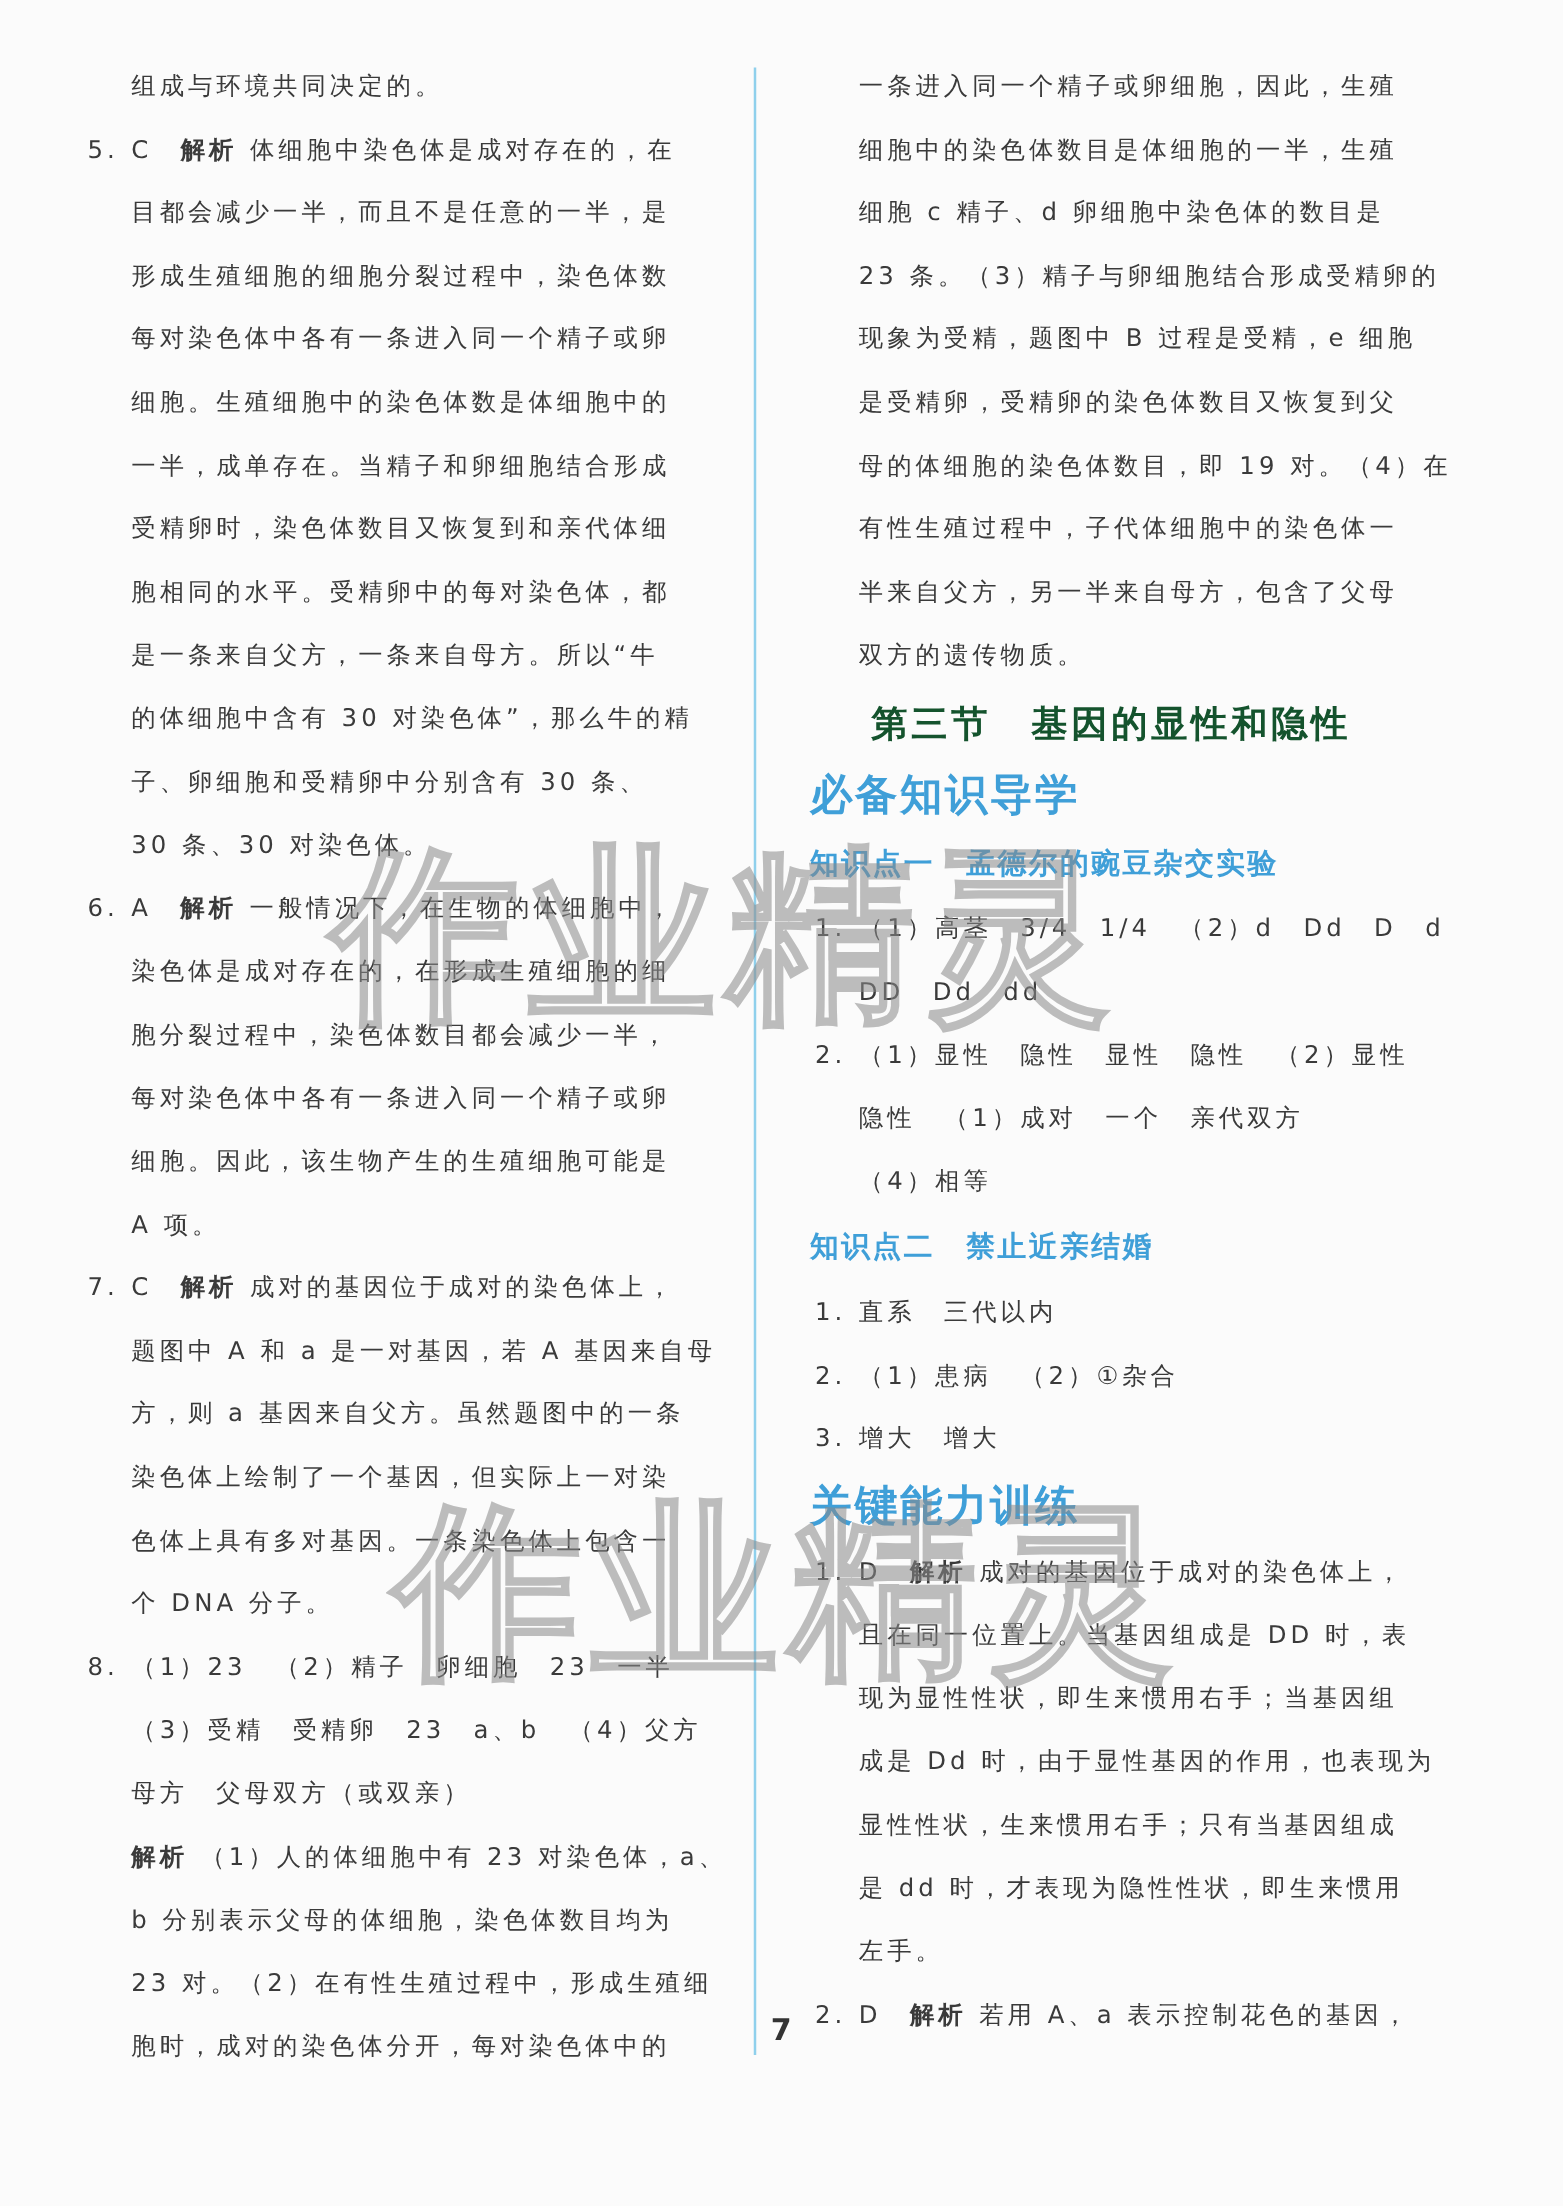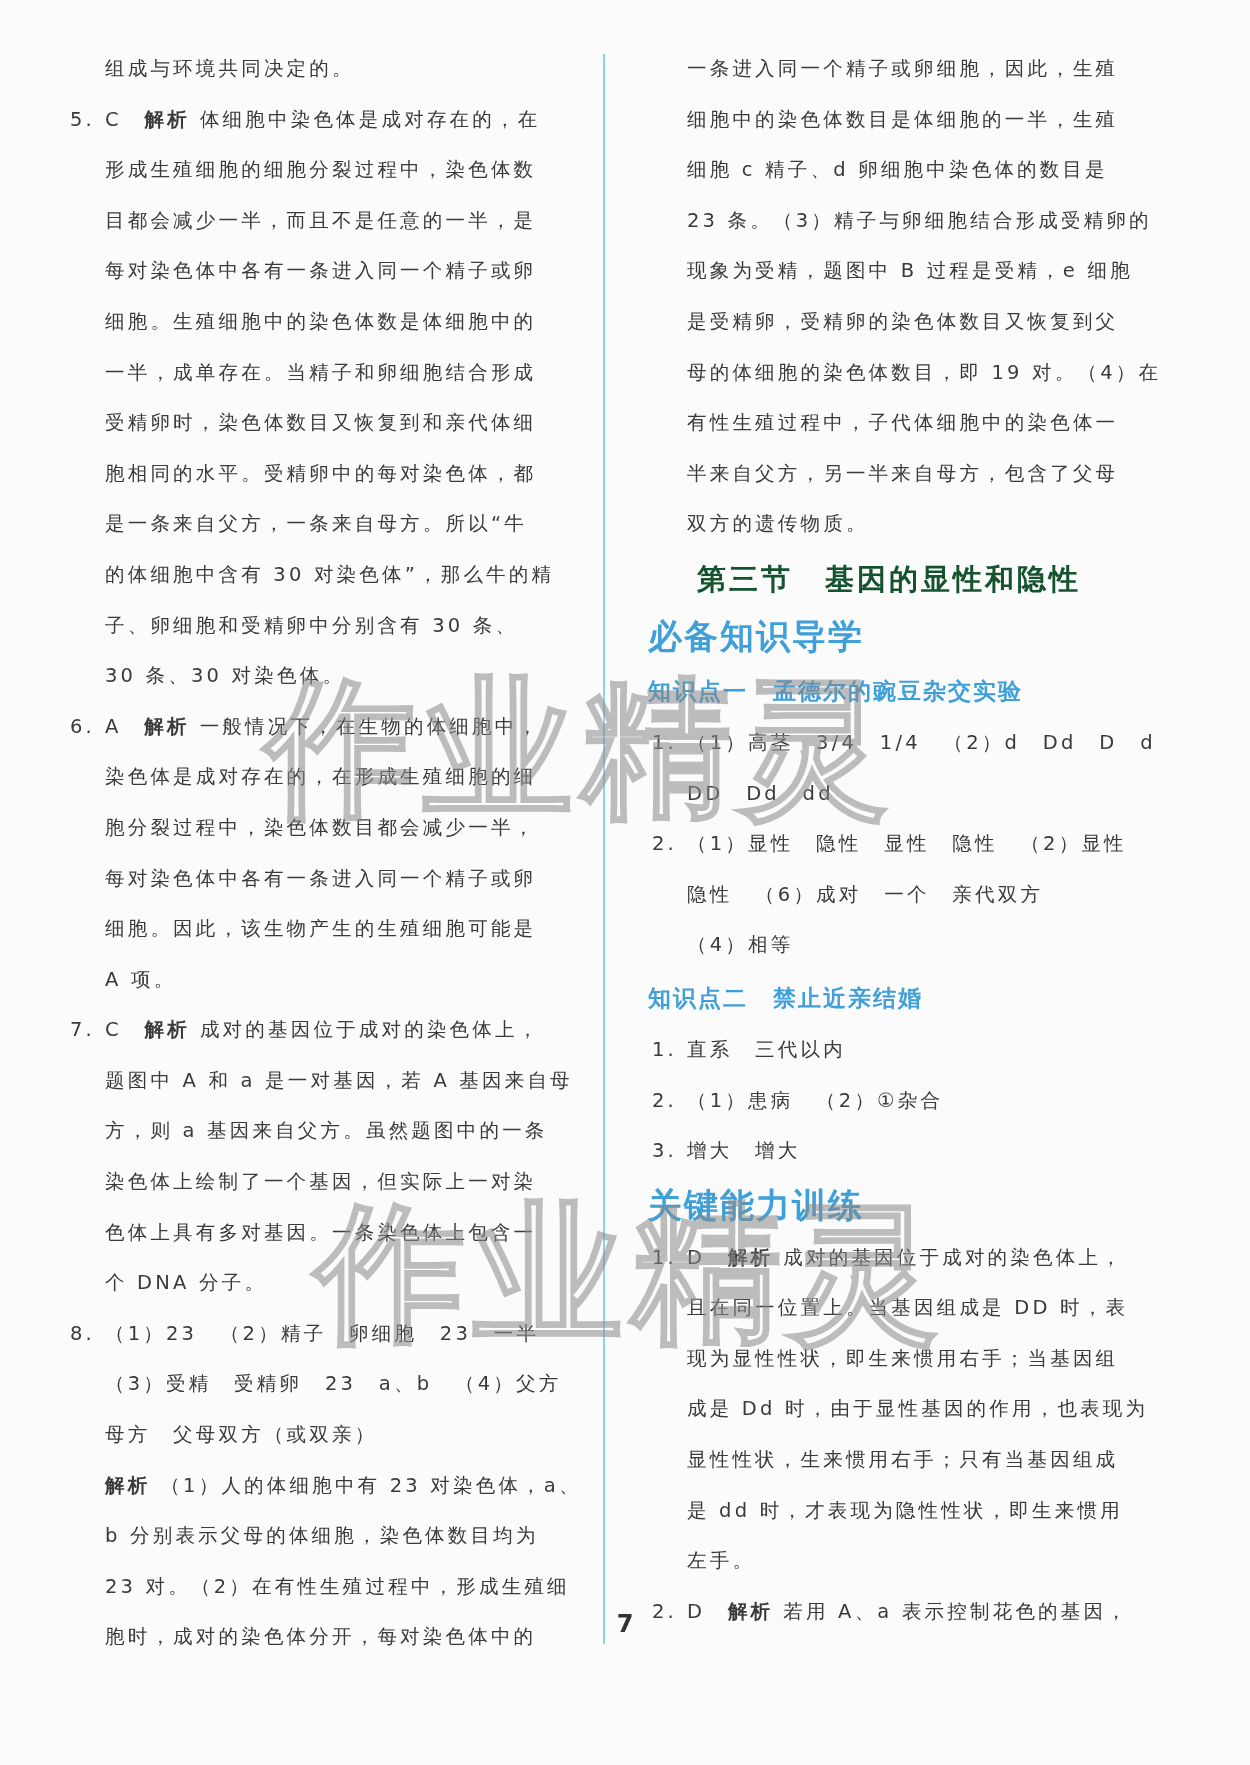--- a/index.html
+++ b/index.html
@@ -22,22 +22,22 @@
   .wm { position: absolute; font-size: 150px; font-weight: bold; color: transparent; -webkit-text-stroke: 2px #8a8a8a; opacity: .55; letter-spacing: 8px; pointer-events: none; }
 </style>
 </head>
 <body>
 
 <div class="divider"></div>
 
 <div class="col col-left" id="left-col">
     <div class="line indent"><span>组成与环境共同决定的。</span></div>
     <div class="line"><span class="num">5.</span><span>C　</span><span class="bold">解析 </span><span>体细胞中染色体是成对存在的，在</span></div>
+    <div class="line indent"><span>目都会减少一半，而且不是任意的一半，是</span></div>
     <div class="line indent"><span>形成生殖细胞的细胞分裂过程中，染色体数</span></div>
-    <div class="line indent"><span>目都会减少一半，而且不是任意的一半，是</span></div>
     <div class="line indent"><span>每对染色体中各有一条进入同一个精子或卵</span></div>
     <div class="line indent"><span>细胞。生殖细胞中的染色体数是体细胞中的</span></div>
     <div class="line indent"><span>一半，成单存在。当精子和卵细胞结合形成</span></div>
     <div class="line indent"><span>受精卵时，染色体数目又恢复到和亲代体细</span></div>
     <div class="line indent"><span>胞相同的水平。受精卵中的每对染色体，都</span></div>
     <div class="line indent"><span>是一条来自父方，一条来自母方。所以“牛</span></div>
     <div class="line indent"><span>的体细胞中含有 30 对染色体”，那么牛的精</span></div>
     <div class="line indent"><span>子、卵细胞和受精卵中分别含有 30 条、</span></div>
     <div class="line indent"><span>30 条、30 对染色体。</span></div>
     <div class="line"><span class="num">6.</span><span>A　</span><span class="bold">解析 </span><span>一般情况下，在生物的体细胞中，</span></div>
@@ -74,21 +74,21 @@
       <div class="line indent"><span>半来自父方，另一半来自母方，包含了父母</span></div>
       <div class="line indent"><span>双方的遗传物质。</span></div>
     </div>
   <div class="sec-title">第三节　基因的显性和隐性</div>
   <div class="h2">必备知识导学</div>
   <div class="h3">知识点一　孟德尔的豌豆杂交实验</div>
   <div id="rc-p1">
       <div class="line"><span class="num">1.</span><span>（1）高茎　3/4　1/4　（2）d　Dd　D　d</span></div>
       <div class="line indent"><span>DD　Dd　dd</span></div>
       <div class="line"><span class="num">2.</span><span>（1）显性　隐性　显性　隐性　（2）显性</span></div>
-      <div class="line indent"><span>隐性　（6）成对　一个　亲代双方</span></div>
+      <div class="line indent"><span>隐性　（1）成对　一个　亲代双方</span></div>
       <div class="line indent"><span>（4）相等</span></div>
     </div>
   <div class="h3">知识点二　禁止近亲结婚</div>
   <div id="rc-p2">
       <div class="line"><span class="num">1.</span><span>直系　三代以内</span></div>
       <div class="line"><span class="num">2.</span><span>（1）患病　（2）①杂合</span></div>
       <div class="line"><span class="num">3.</span><span>增大　增大</span></div>
     </div>
   <div class="h2">关键能力训练</div>
   <div id="rc-p3">

